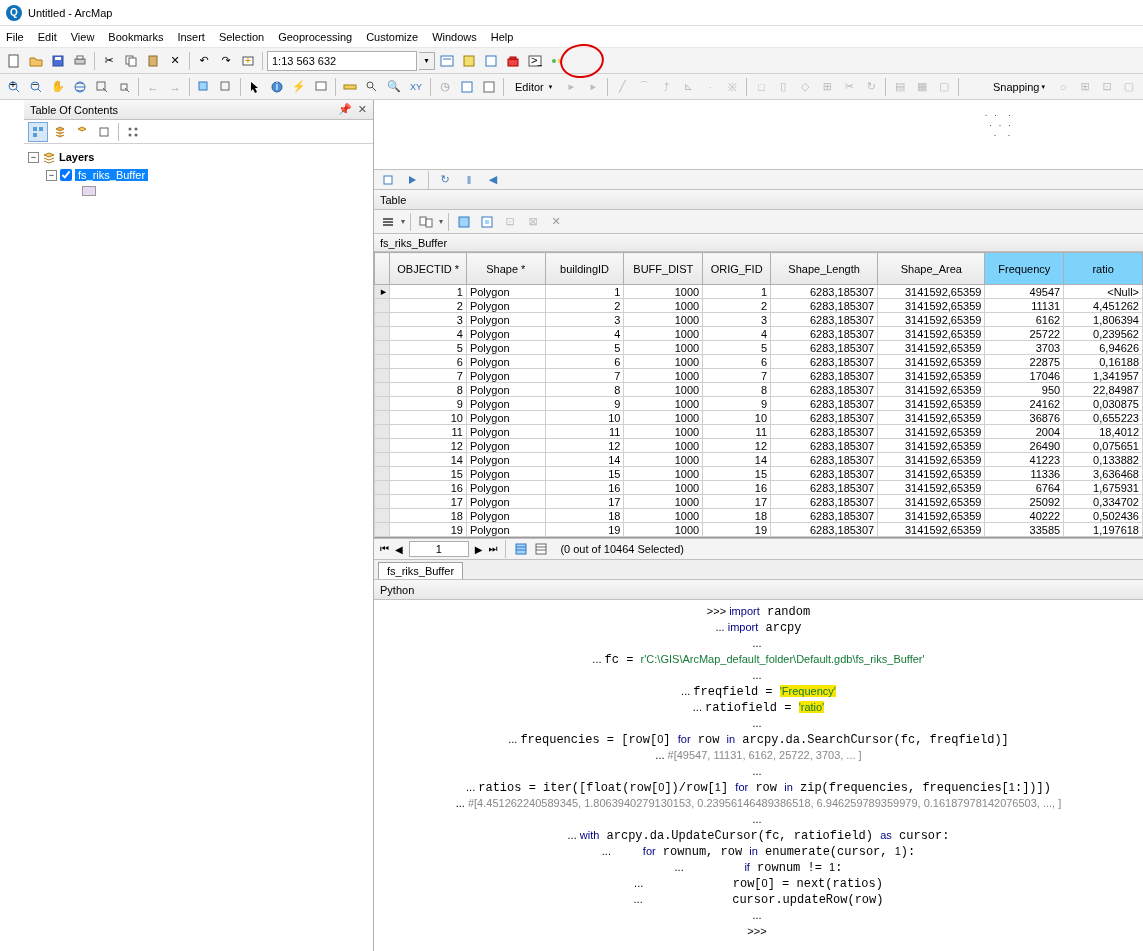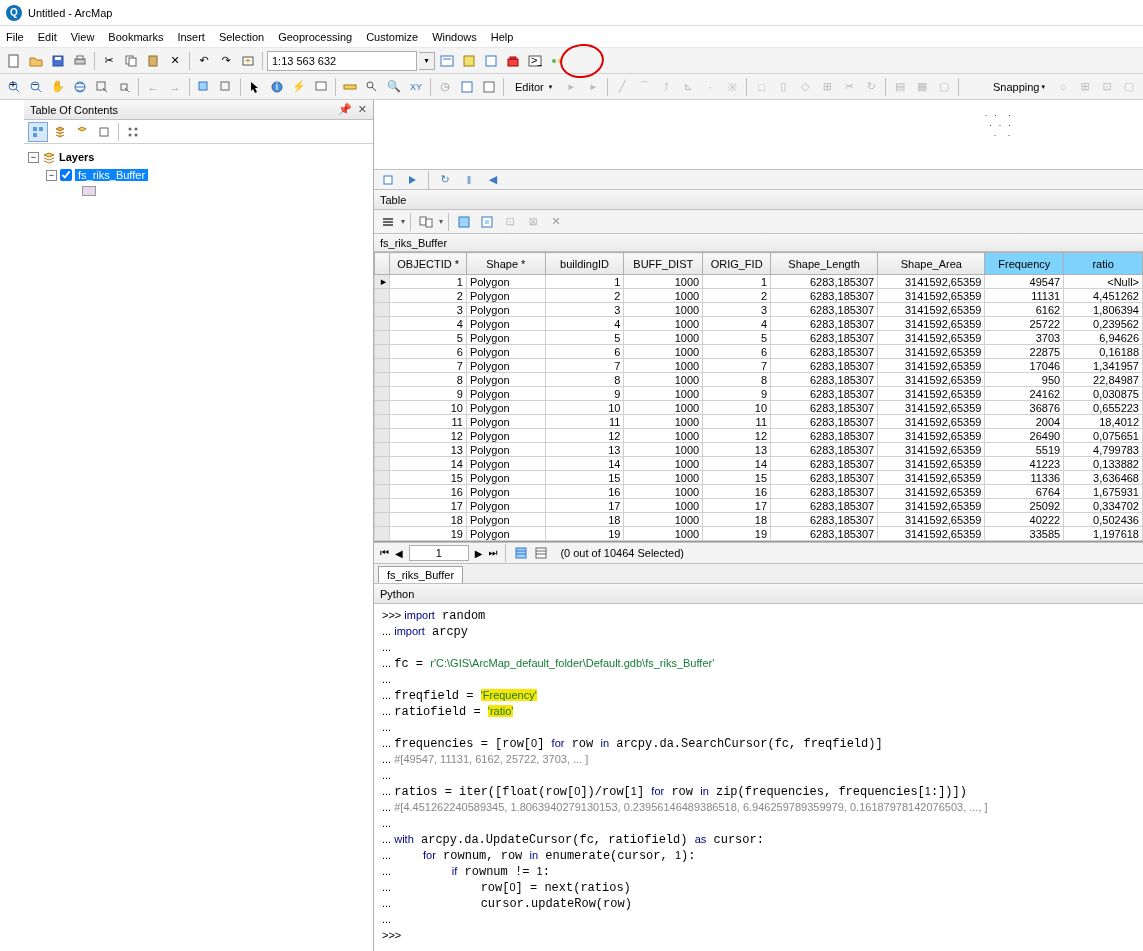--- a/index.html
+++ b/index.html
@@ -29,33 +29,33 @@
 .layer-swatch{width:14px;height:10px;background:#e6d9f0;border:1px solid #999;margin-left:54px;}
 .right-pane{flex:1;display:flex;flex-direction:column;}
 .map-canvas{height:70px;background:#fff;border-bottom:1px solid #c0c0c0;position:relative;}
 .map-dots{position:absolute;right:130px;top:10px;font-size:9px;color:#333;letter-spacing:2px;}
 .map-tb{height:20px;background:#f4f4f4;border-bottom:1px solid #c0c0c0;display:flex;align-items:center;padding:0 4px;gap:4px;}
 .table-title{height:20px;background:linear-gradient(#f7f7f7,#e8e8e8);border-bottom:1px solid #c0c0c0;padding:0 6px;display:flex;align-items:center;}
 .table-tb{height:24px;background:#f4f4f4;border-bottom:1px solid #c0c0c0;display:flex;align-items:center;padding:0 4px;gap:3px;}
 .table-name{height:18px;background:linear-gradient(#f7f7f7,#eaeaea);border-bottom:1px solid #c0c0c0;padding:0 6px;display:flex;align-items:center;font-size:11px;}
 .grid-wrap{flex:0 0 auto;overflow:auto;border-bottom:1px solid #999;}
 table.grid{border-collapse:collapse;width:100%;table-layout:fixed;}
-table.grid th{background:linear-gradient(#f8f8f8,#e8e8e8);border:1px solid #b0b0b0;height:22px;font-weight:normal;font-size:11px;text-align:center;padding:0 3px;white-space:nowrap;overflow:hidden;}
+table.grid th{background:linear-gradient(#f8f8f8,#e8e8e8);border:1px solid #b0b0b0;height:32px;font-weight:normal;font-size:11px;text-align:center;padding:0 3px;white-space:nowrap;overflow:hidden;}
 table.grid th.hl{background:#7dd3fc;}
 table.grid td{border:1px solid #d0d0d0;height:14px;font-size:11px;padding:0 3px;text-align:right;white-space:nowrap;overflow:hidden;}
 table.grid td.l{text-align:left;}
 table.grid td.sel{background:#e8e8e8;width:14px;}
 .col-rowh{width:14px;}
 .col-obj{width:70px;}.col-shape{width:72px;}.col-bid{width:72px;}.col-buff{width:72px;}.col-orig{width:62px;}.col-len{width:98px;}.col-area{width:98px;}.col-freq{width:72px;}.col-ratio{width:72px;}
 .footer-nav{height:22px;background:#f4f4f4;border-top:1px solid #c0c0c0;border-bottom:1px solid #c0c0c0;display:flex;align-items:center;padding:0 6px;gap:6px;}
 .rec-input{width:60px;border:1px solid #abadb3;height:16px;text-align:center;}
 .tab-bar{height:20px;background:#f0f0f0;border-bottom:1px solid #c0c0c0;display:flex;align-items:flex-end;padding:0 4px;}
 .tab{background:#fff;border:1px solid #a0a0a0;border-bottom:none;padding:2px 8px;font-size:11px;}
 .python-title{height:20px;background:linear-gradient(#f7f7f7,#e8e8e8);border-bottom:1px solid #c0c0c0;padding:0 6px;display:flex;align-items:center;}
-.python-body{flex:1;background:#fff;padding:4px 8px;font-family:Consolas,"Courier New",monospace;font-size:12px;line-height:15px;overflow:auto;white-space:pre;}
+.python-body{flex:1;background:#fff;padding:4px 8px;font-family:Consolas,"Courier New",monospace;font-size:12px;line-height:15px;overflow:auto;white-space:pre;text-align:center;}
 .py-prompt{color:#000;}
 .py-kw{color:#000080;}
 .py-str{color:#157a36;}
 .py-num{color:#000;}
 .py-cmt{color:#888;}
 .yellow-hl{background:#f7e600;}
 svg{display:block;}
 .small-tri{font-size:7px;margin-left:2px;}
 </style>
 </head>
@@ -593,32 +593,20 @@
               <td>12</td>
               <td>1000</td>
               <td>12</td>
               <td>6283,185307</td>
               <td>3141592,65359</td>
               <td>26490</td>
               <td>0,075651</td>
             </tr>
             <tr>
               <td class="sel"></td>
-              <td>13</td>
-              <td class="l">Polygon</td>
-              <td>13</td>
-              <td>1000</td>
-              <td>13</td>
-              <td>6283,185307</td>
-              <td>3141592,65359</td>
-              <td>5519</td>
-              <td>4,799783</td>
-            </tr>
-            <tr>
-              <td class="sel"></td>
               <td>14</td>
               <td class="l">Polygon</td>
               <td>14</td>
               <td>1000</td>
               <td>14</td>
               <td>6283,185307</td>
               <td>3141592,65359</td>
               <td>41223</td>
               <td>0,133882</td>
             </tr>

